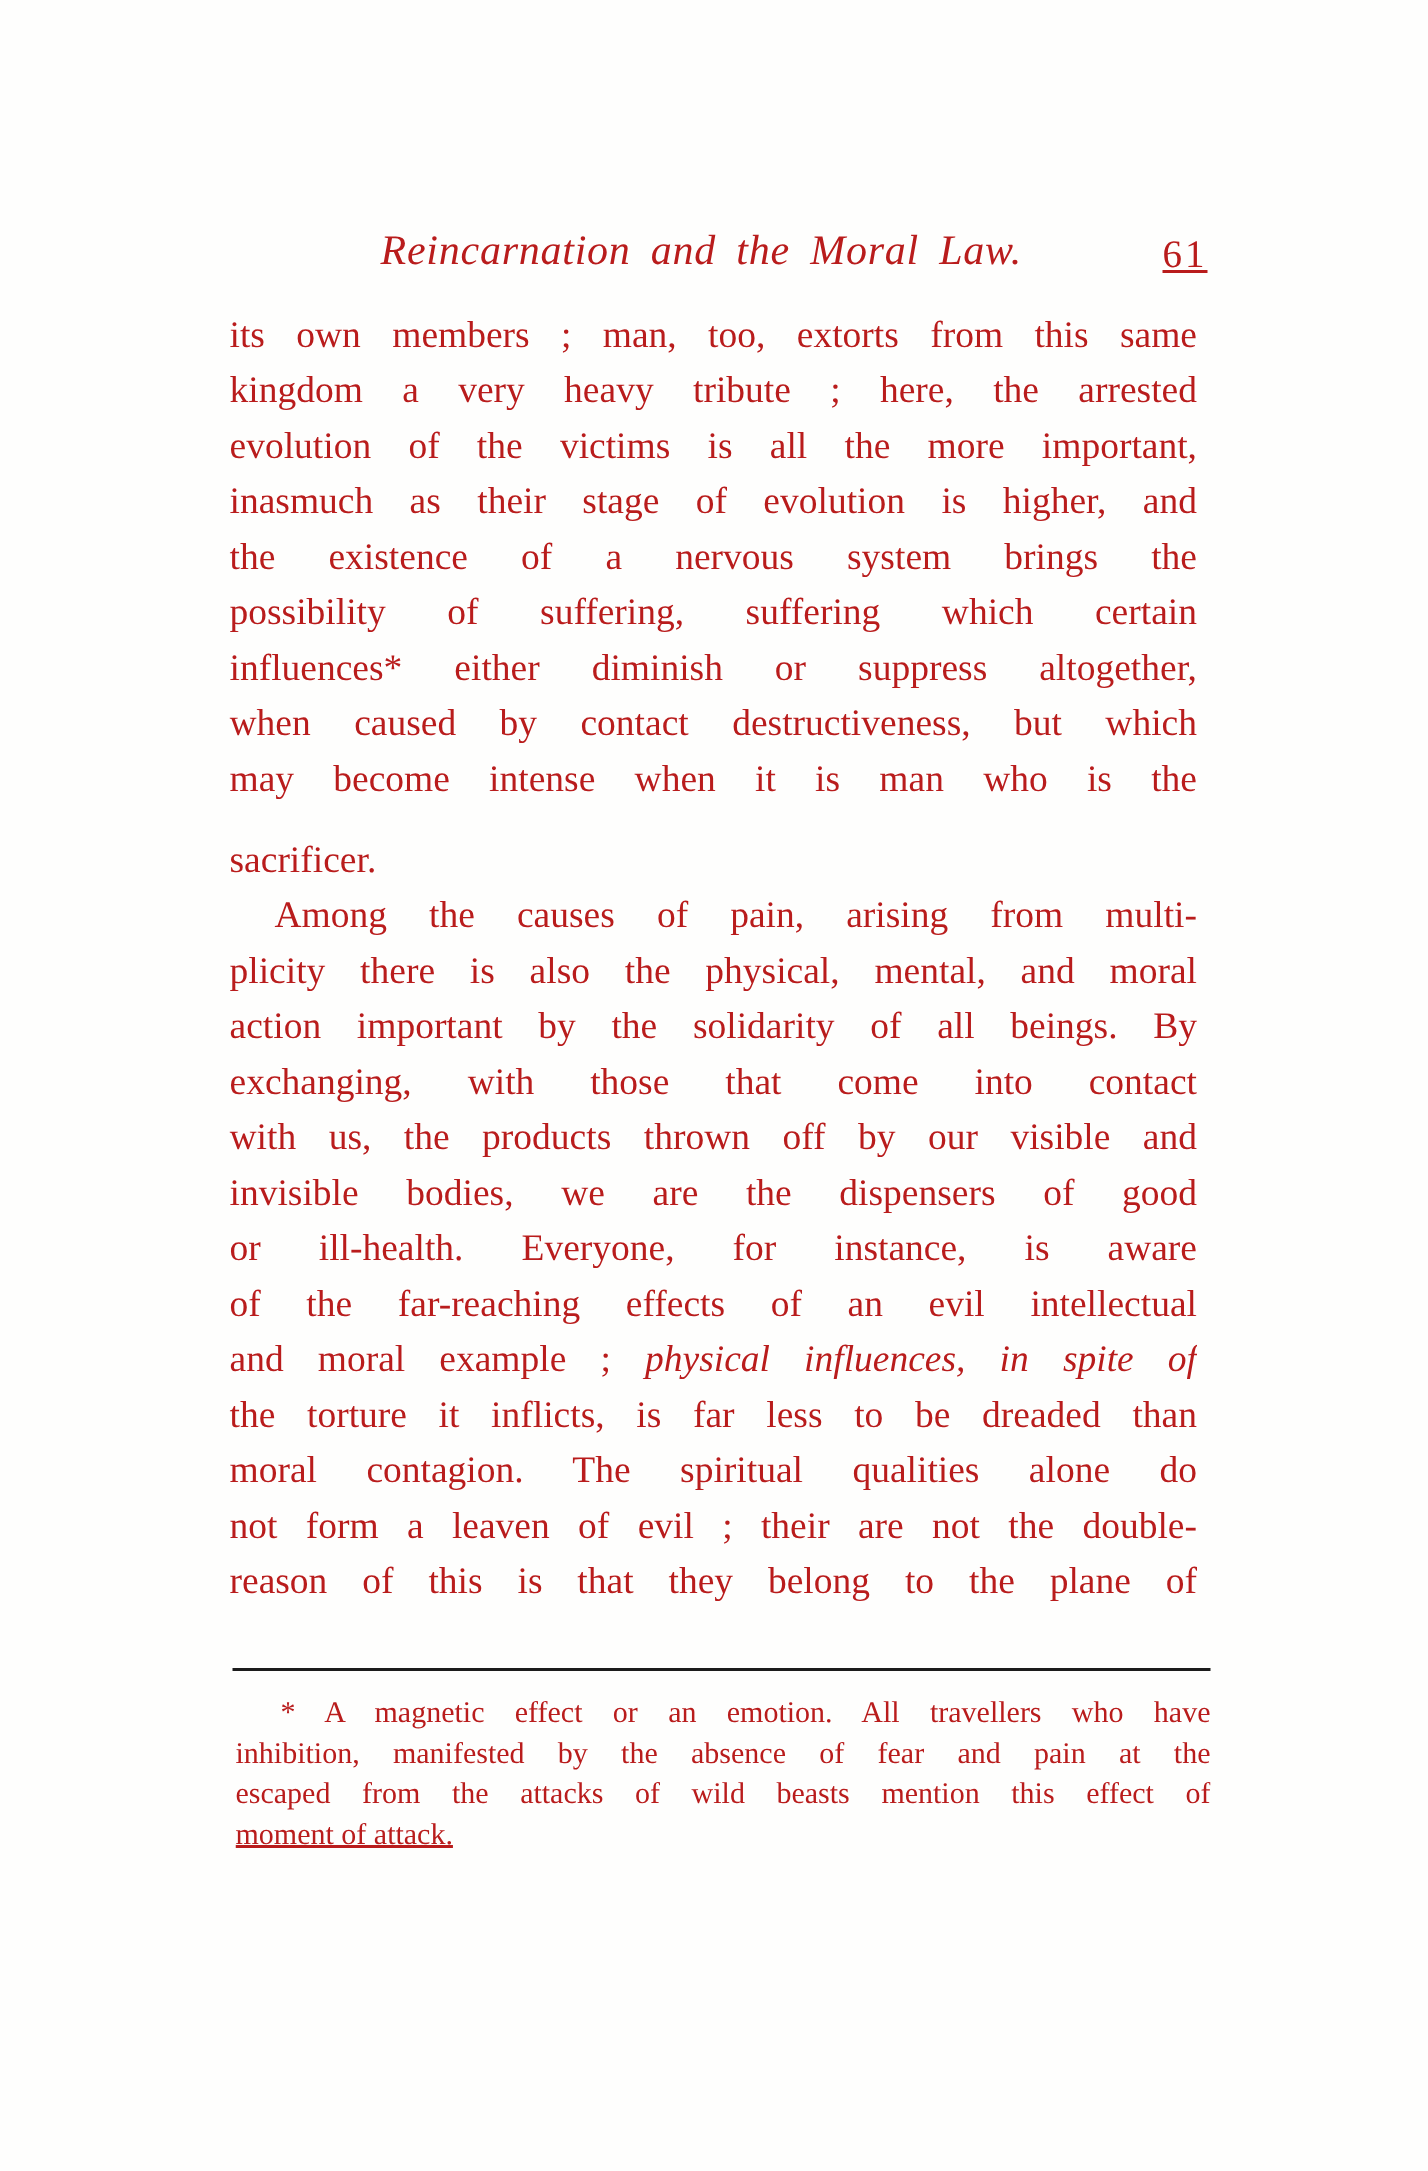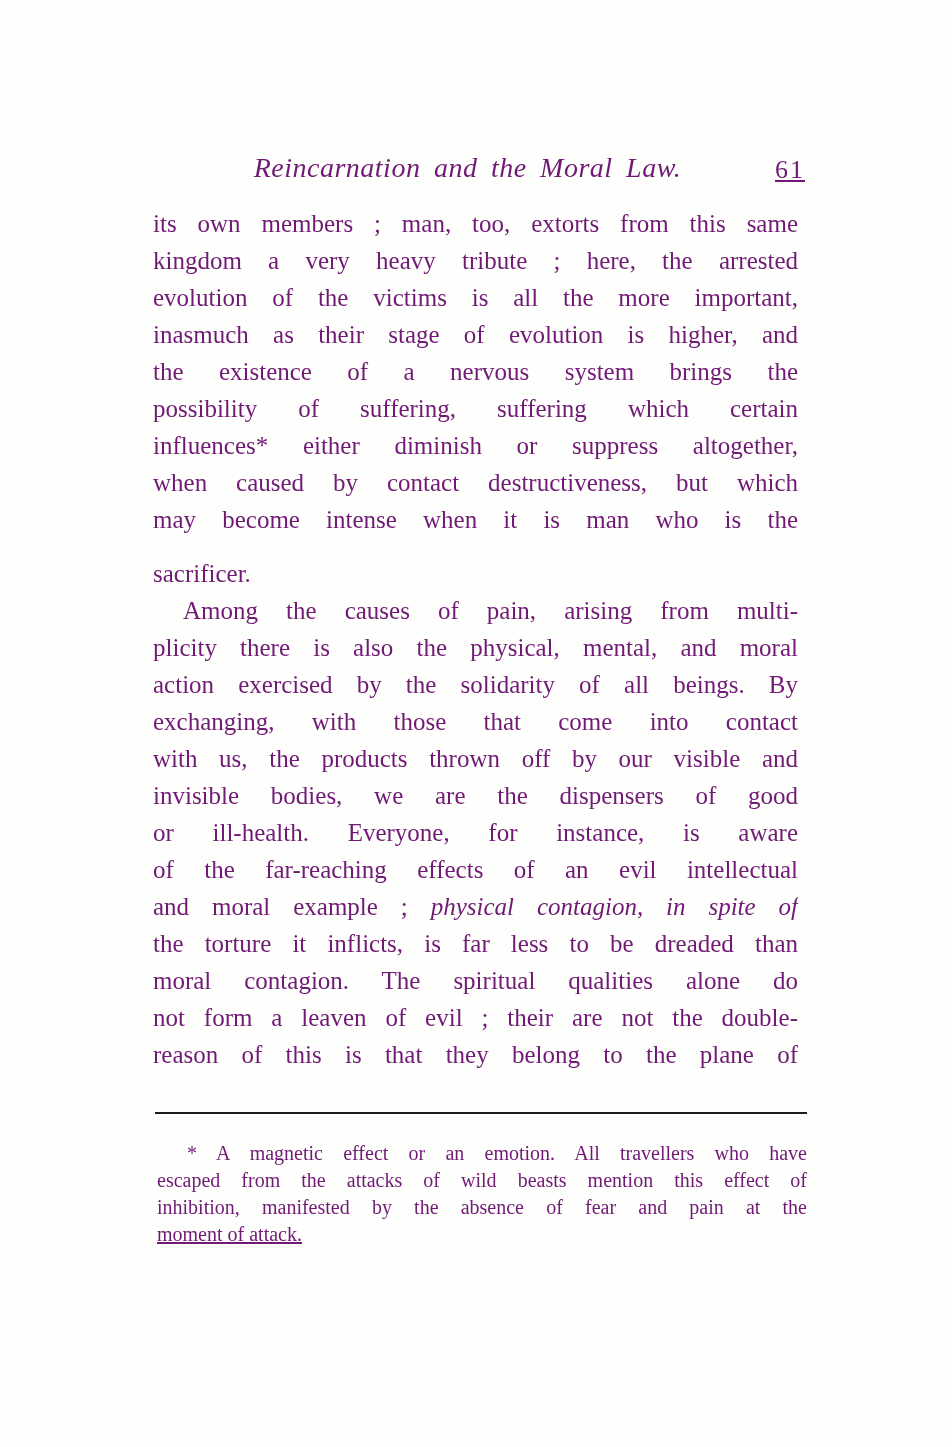--- a/index.html
+++ b/index.html
@@ -7,21 +7,21 @@
     padding: 0;
     background: #ffffff;
   }
   .page {
     position: relative;
     width: 952px;
     height: 1447px;
     background: #fefefd;
     overflow: hidden;
     font-family: "Liberation Serif", serif;
-    color: #701a75;
+    color: #b91c1c;
   }
   
   .running-head {
     position: absolute;
     top: 152px;
     left: 160px;
     width: 645px;
     height: 40px;
   }
   .running-title {
@@ -76,21 +76,20 @@
     width: 652px;
     height: 2px;
     background: #1c1c1c;
   }
   .footnote {
     position: absolute;
     top: 1129px;
     left: 157px;
     width: 650px;
     font-size: 20px;
-    margin-top: 11px;
   }
   .fline {
     height: 27px;
     line-height: 27px;
     text-align: justify;
     text-align-last: justify;
     overflow: hidden;
   }
   .fline.first {
     text-indent: 30px;
@@ -118,35 +117,35 @@
     <div class="line">inasmuch as their stage of evolution is higher, and</div>
     <div class="line">the existence of a nervous system brings the</div>
     <div class="line">possibility of suffering, suffering which certain</div>
     <div class="line">influences* either diminish or suppress altogether,</div>
     <div class="line">when caused by contact destructiveness, but which</div>
     <div class="line">may become intense when it is man who is the</div>
     <div class="line end">sacrificer.</div>
 
     <div class="line indent">Among the causes of pain, arising from multi-</div>
     <div class="line">plicity there is also the physical, mental, and moral</div>
-    <div class="line">action exercised by the solidarity of all beings. By</div>
+    <div class="line">action important by the solidarity of all beings. By</div>
     <div class="line">exchanging, with those that come into contact</div>
     <div class="line">with us, the products thrown off by our visible and</div>
     <div class="line">invisible bodies, we are the dispensers of good</div>
     <div class="line">or ill-health. Everyone, for instance, is aware</div>
     <div class="line">of the far-reaching effects of an evil intellectual</div>
-    <div class="line"><span>and moral example ; </span><span class="em">physical contagion, in spite of</span></div>
+    <div class="line"><span>and moral example ; </span><span class="em">physical influences, in spite of</span></div>
     <div class="line">the torture it inflicts, is far less to be dreaded than</div>
     <div class="line">moral contagion. The spiritual qualities alone do</div>
     <div class="line">not form a leaven of evil ; their are not the double-</div>
     <div class="line">reason of this is that they belong to the plane of</div>
   </div>
 
   <div class="footnote-rule"></div>
 
   <div class="footnote">
     <div class="fline first">* A magnetic effect or an emotion. All travellers who have</div>
+    <div class="fline">inhibition, manifested by the absence of fear and pain at the</div>
     <div class="fline">escaped from the attacks of wild beasts mention this effect of</div>
-    <div class="fline">inhibition, manifested by the absence of fear and pain at the</div>
     <div class="fline end">moment of attack.</div>
   </div>
 
 </div>
 
 </body></html>

